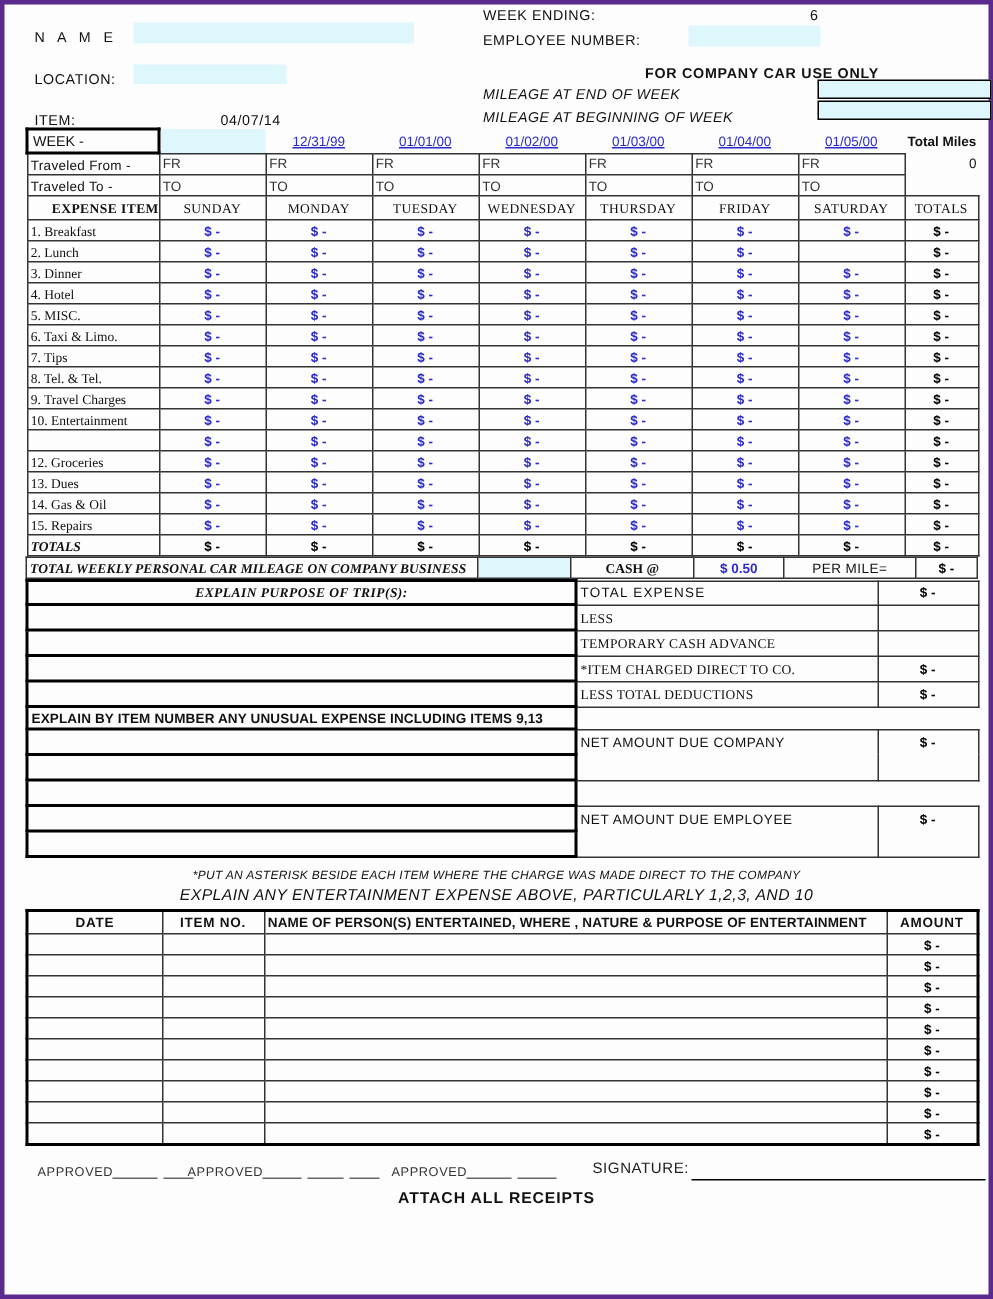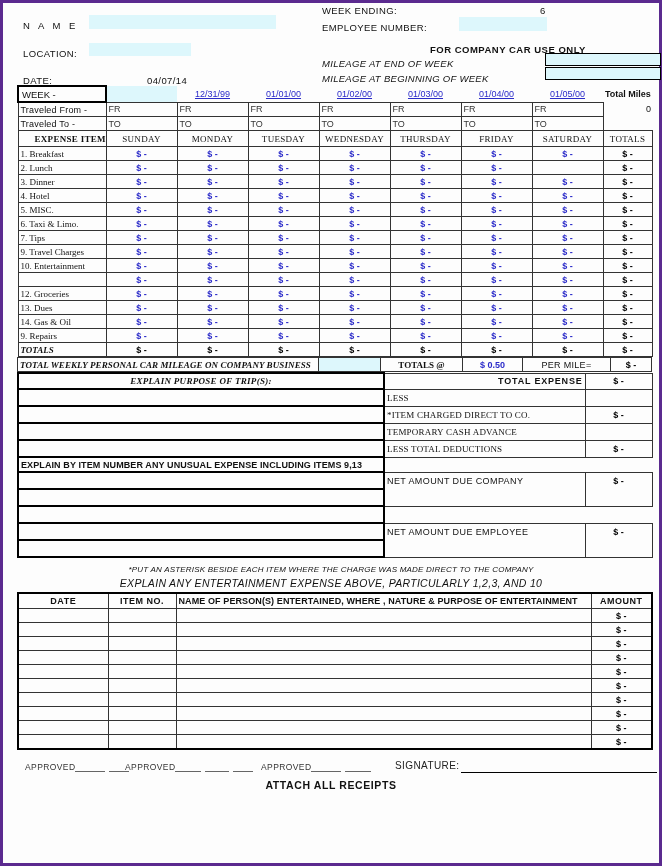--- a/index.html
+++ b/index.html
@@ -110,21 +110,21 @@
     font-family:"Liberation Serif", serif;
     font-weight:bold;font-style:italic;
     font-size:10.5px;text-align:center;letter-spacing:.3px;
   }
   .explainHead2{
     font-weight:bold;font-size:9.5px;text-align:left;padding-left:3px;letter-spacing:.1px;
   }
   .rlabel{font-size:10px;text-align:left;padding-left:3px;letter-spacing:.2px;
           font-family:"Liberation Serif", serif;}
   .rlabelS{font-size:10px;text-align:left;padding-left:3px;letter-spacing:.4px;}
-  .totexp{font-weight:bold;font-size:10.5px;text-align:right;letter-spacing:.8px;}
+  .totexp{font-weight:normal;font-size:10.5px;text-align:left;letter-spacing:.8px;}
 
   
   .note1{
     text-align:center;font-style:italic;font-size:8px;letter-spacing:.2px;
     margin-top:7px;
   }
   .note2{
     text-align:center;font-style:italic;font-size:10.5px;letter-spacing:.3px;
     margin-top:3px;margin-bottom:3px;
   }
@@ -151,21 +151,21 @@
 
 
   <div class="topblock">
 
     <div class="lbl sp" style="left:6px;top:17px;">N A M E</div>
     <div class="fld" style="left:72px;top:12px;width:187px;height:14px;"></div>
 
     <div class="lbl" style="left:6px;top:45px;">LOCATION:</div>
     <div class="fld" style="left:72px;top:40px;width:102px;height:13px;"></div>
 
-    <div class="lbl" style="left:6px;top:72px;">DATE:</div>
+    <div class="lbl" style="left:6px;top:72px;">ITEM:</div>
     <div class="lbl" style="left:130px;top:72px;">04/07/14</div>
 
     <div class="lbl" style="left:305px;top:2px;">WEEK ENDING:</div>
     <div class="lbl" style="left:523px;top:2px;">6</div>
 
     <div class="lbl" style="left:305px;top:19px;">EMPLOYEE NUMBER:</div>
     <div class="fld" style="left:442px;top:14px;width:88px;height:14px;"></div>
 
     <div class="lbl bold" style="left:413px;top:41px;letter-spacing:.5px;">FOR COMPANY CAR USE ONLY</div>
 
@@ -311,20 +311,31 @@
             <td class="dollar">$ -</td>
             <td class="dollar">$ -</td>
             <td class="dollar">$ -</td>
             <td class="dollar">$ -</td>
             <td class="dollar">$ -</td>
             <td class="dollar">$ -</td>
             <td class="dollar">$ -</td>
             <td class="dollarblk">$ -</td>
           </tr>
           <tr>
+            <td class="itemname">8. Tel. &amp; Tel.</td>
+            <td class="dollar">$ -</td>
+            <td class="dollar">$ -</td>
+            <td class="dollar">$ -</td>
+            <td class="dollar">$ -</td>
+            <td class="dollar">$ -</td>
+            <td class="dollar">$ -</td>
+            <td class="dollar">$ -</td>
+            <td class="dollarblk">$ -</td>
+          </tr>
+          <tr>
             <td class="itemname">9. Travel Charges</td>
             <td class="dollar">$ -</td>
             <td class="dollar">$ -</td>
             <td class="dollar">$ -</td>
             <td class="dollar">$ -</td>
             <td class="dollar">$ -</td>
             <td class="dollar">$ -</td>
             <td class="dollar">$ -</td>
             <td class="dollarblk">$ -</td>
           </tr>
@@ -377,21 +388,21 @@
             <td class="dollar">$ -</td>
             <td class="dollar">$ -</td>
             <td class="dollar">$ -</td>
             <td class="dollar">$ -</td>
             <td class="dollar">$ -</td>
             <td class="dollar">$ -</td>
             <td class="dollar">$ -</td>
             <td class="dollarblk">$ -</td>
           </tr>
           <tr>
-            <td class="itemname">9. Repairs</td>
+            <td class="itemname">15. Repairs</td>
             <td class="dollar">$ -</td>
             <td class="dollar">$ -</td>
             <td class="dollar">$ -</td>
             <td class="dollar">$ -</td>
             <td class="dollar">$ -</td>
             <td class="dollar">$ -</td>
             <td class="dollar">$ -</td>
             <td class="dollarblk">$ -</td>
           </tr>
         </tbody>
@@ -417,21 +428,21 @@
           <col style="width:62px">
           <col style="width:82px">
       <col style="width:60px">
           <col style="width:88px">
           <col style="width:41px">
     </colgroup>
     <tbody>
           <tr>
       <td class="mileTxt">TOTAL WEEKLY PERSONAL CAR MILEAGE ON COMPANY BUSINESS</td>
       <td class="bluecell"></td>
-      <td class="milesAt">TOTALS @</td>
+      <td class="milesAt">CASH @</td>
       <td class="rate">$ 0.50</td>
       <td class="permile">PER MILE=</td>
       <td class="dollarblk">$ -</td>
     </tr>
   </tbody>
       </table>
 
   <table class="grid">
     <colgroup>
       <col style="width:366px">
@@ -446,27 +457,27 @@
       <td class="dollarblk">$ -</td>
     </tr>
 
     <tr>
       <td class="heavy noT noB" style="height:15px;"></td>
       <td class="rlabel">LESS</td>
       <td></td>
     </tr>
     <tr>
       <td class="heavy noT noB" style="height:15px;"></td>
-      <td class="rlabel">*ITEM CHARGED DIRECT TO CO.</td>
-      <td class="dollarblk">$ -</td>
-    </tr>
-    <tr>
-      <td class="heavy noT noB" style="height:15px;"></td>
       <td class="rlabel">TEMPORARY CASH ADVANCE</td>
       <td></td>
+    </tr>
+    <tr>
+      <td class="heavy noT noB" style="height:15px;"></td>
+      <td class="rlabel">*ITEM CHARGED DIRECT TO CO.</td>
+      <td class="dollarblk">$ -</td>
     </tr>
     <tr>
       <td class="heavy noT" style="height:15px;"></td>
       <td class="rlabel">LESS TOTAL DEDUCTIONS</td>
       <td class="dollarblk">$ -</td>
     </tr>
 
     <tr>
       <td class="explainHead2 heavy" style="height:13px;">EXPLAIN BY ITEM NUMBER ANY UNUSUAL EXPENSE INCLUDING ITEMS 9,13</td>
       <td class="nb"></td>

